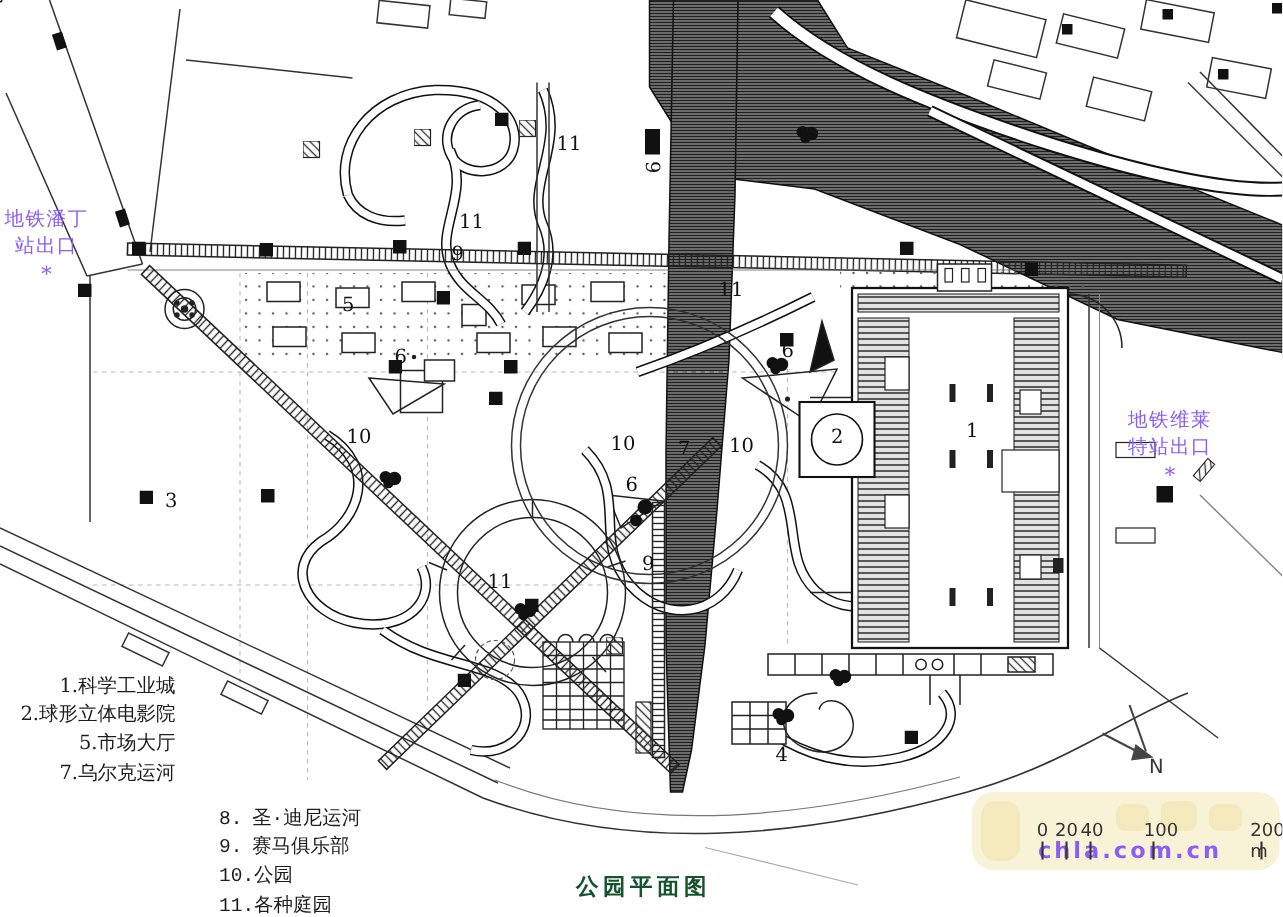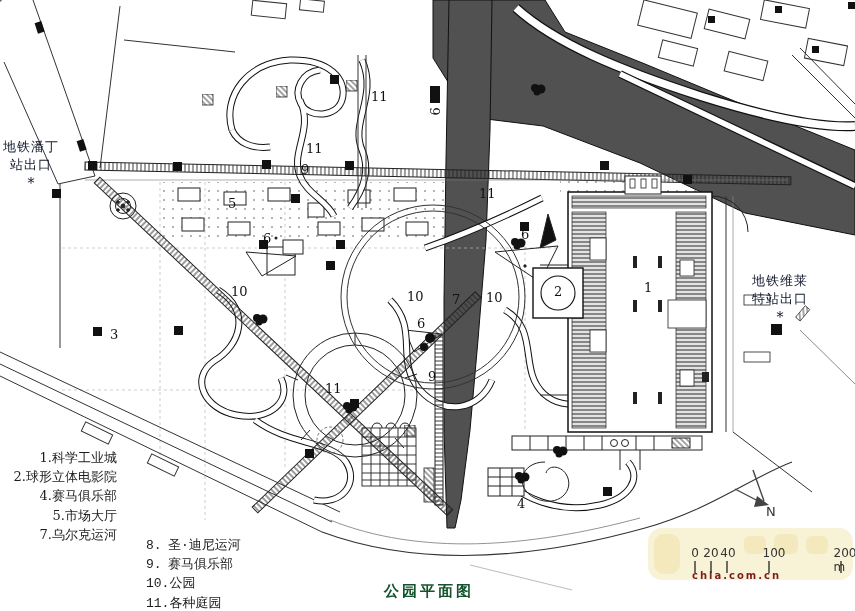--- a/index.html
+++ b/index.html
@@ -2,36 +2,36 @@
 <html><head>
 <meta charset="utf-8">
 <style>
   html,body{margin:0;padding:0;background:#fff;}
   #stage{position:relative;width:855px;height:611px;background:#fff;overflow:hidden;
          font-family:"DejaVu Serif","Liberation Serif",serif;color:#1b1b1b;}
   #plan-svg{position:absolute;left:0;top:0;z-index:2;}
   .plan-num{position:absolute;z-index:3;font-size:13px;color:#111;white-space:nowrap;}
   .plan-num.rot{transform:rotate(90deg);transform-origin:center;}
   .metro{position:absolute;z-index:3;font-size:13px;letter-spacing:1px;line-height:18px;
-         text-align:center;color:#0f172a;}
+         text-align:center;color:#8b5cf6;}
   .metro .star{font-size:14px;letter-spacing:0;}
   #legend{position:absolute;z-index:3;font-size:13px;color:#1d1d1d;}
   #legend .col{position:absolute;white-space:nowrap;}
   #legend .row{height:19.2px;line-height:19.2px;}
   #legend .num{display:inline-block;min-width:22px;}
   #page-title{position:absolute;left:384px;top:582px;z-index:3;font-size:15px;
               letter-spacing:3px;color:#14532d;font-weight:bold;}
   #north-label{position:absolute;left:766px;top:504px;z-index:3;font-size:13px;
                font-family:"DejaVu Sans","Liberation Sans",sans-serif;color:#333;}
   .scale-label{position:absolute;top:546px;z-index:3;font-size:12px;color:#333;
                transform:translateX(-50%);font-family:"DejaVu Sans","Liberation Sans",sans-serif;}
   #watermark{position:absolute;left:648px;top:518px;width:207px;height:70px;z-index:1;}
   #watermark .blob{position:absolute;background:#f8f2d6;border-radius:14px;}
   #watermark .glyph{position:absolute;background:#f3e9bc;border-radius:6px;}
-  #watermark .wm-text{position:absolute;left:44px;top:52px;color:#7f1d1d;font-size:10px;
+  #watermark .wm-text{position:absolute;left:44px;top:40px;color:#8b5cf6;font-size:15px;
               font-weight:bold;letter-spacing:2px;
               font-family:"DejaVu Sans","Liberation Sans",sans-serif;}
 </style>
 </head>
 <body>
 
 <div id="stage">
 
   <div id="watermark">
     <div class="blob" style="left:0;top:10px;width:205px;height:52px;"></div>
@@ -377,21 +377,20 @@
   <span class="plan-num" style="left:110px;top:327px;">3</span>
   <span class="plan-num" style="left:452px;top:292px;">7</span>
   <span class="plan-num" style="left:644px;top:280px;">1</span>
   <span class="plan-num" style="left:554px;top:284px;">2</span>
   <span class="plan-num" style="left:517px;top:496px;">4</span>
 
   <div id="legend">
     <div class="col" style="left:4px;top:448px;text-align:right;">
       <div class="row"><span class="num">1.</span><span>科学工业城</span></div>
       <div class="row"><span class="num">2.</span><span>球形立体电影院</span></div>
-      <div class="row"><span class="num">4.</span><span>赛马俱乐部</span></div>
       <div class="row"><span class="num">5.</span><span>市场大厅</span></div>
       <div class="row"><span class="num">7.</span><span>乌尔克运河</span></div>
     </div>
     <div class="col" style="left:146px;top:536px;font-family:Liberation Mono, monospace;">
       <div class="row"><span class="num">8.</span><span>圣·迪尼运河</span></div>
       <div class="row"><span class="num">9.</span><span>赛马俱乐部</span></div>
       <div class="row"><span class="num">10.</span><span>公园</span></div>
       <div class="row"><span class="num">11.</span><span>各种庭园</span></div>
     </div>
   </div>

